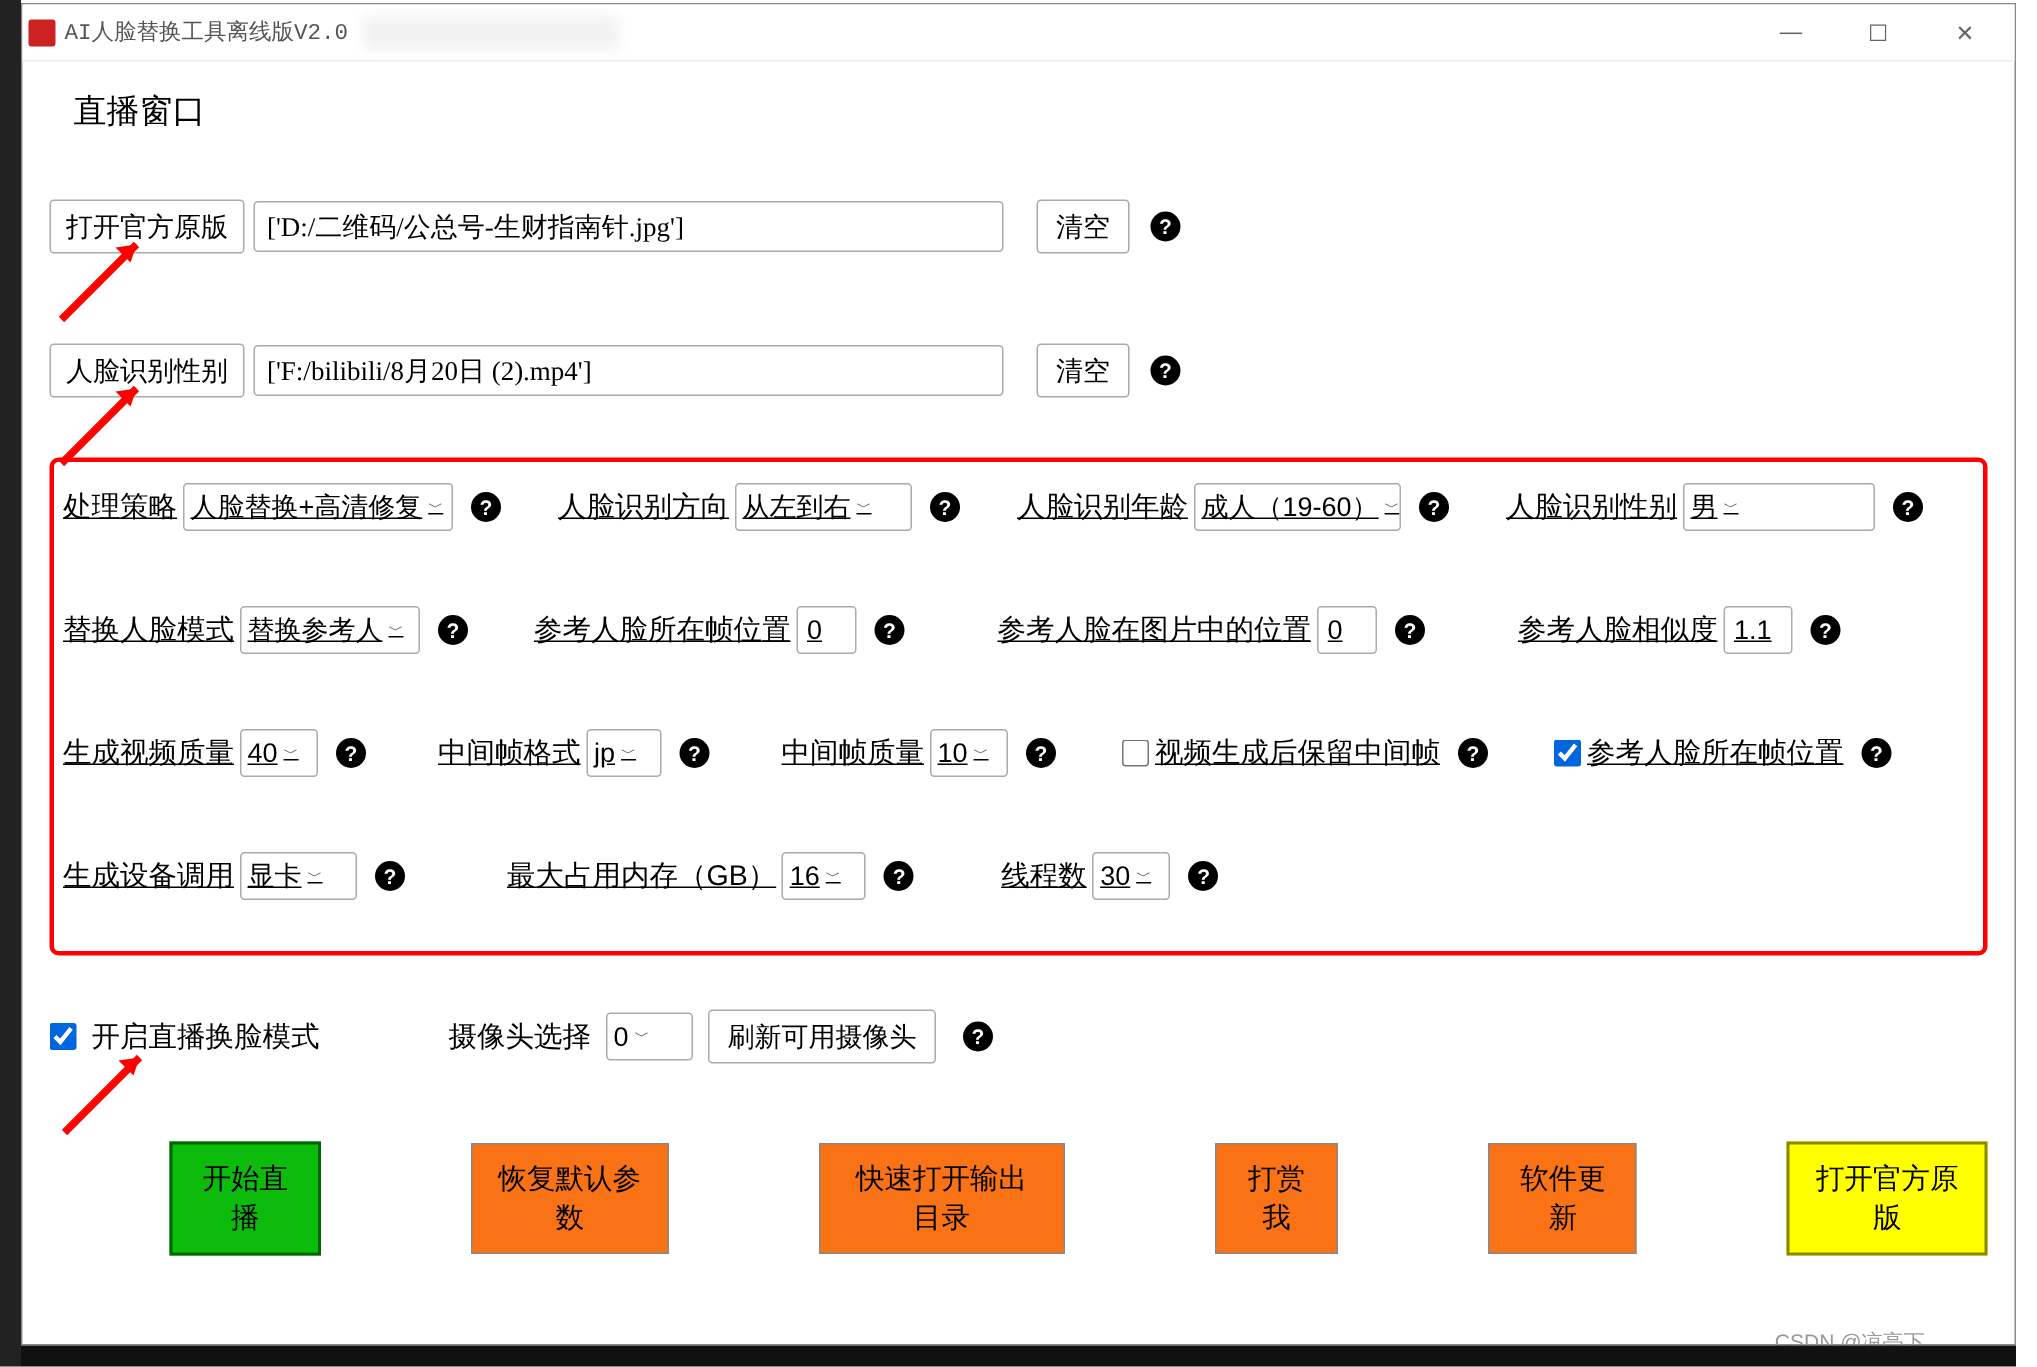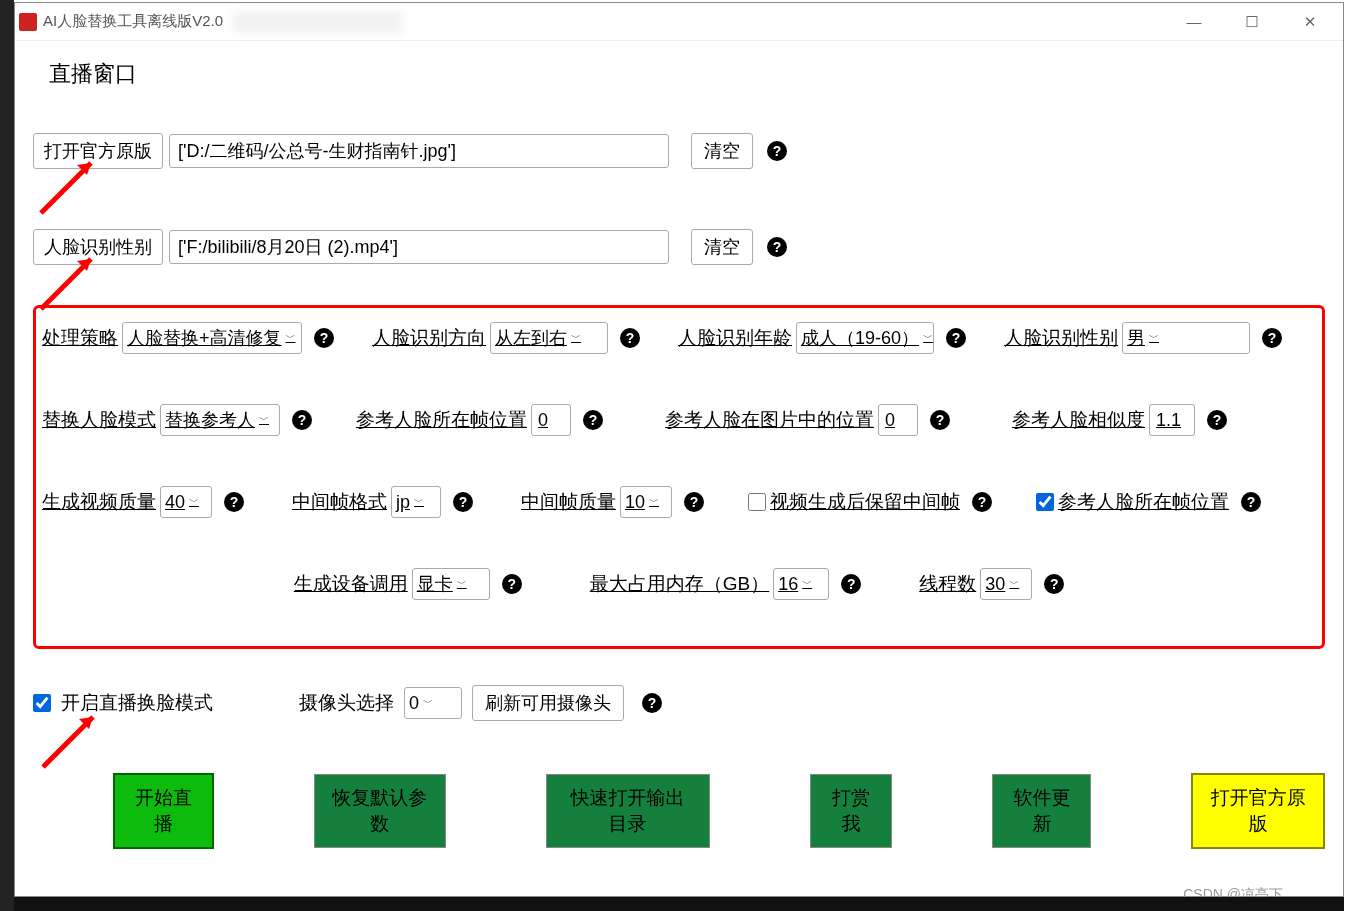--- a/index.html
+++ b/index.html
@@ -52,20 +52,21 @@
       width: 18px;
       height: 18px;
       background: #cc2222;
       border-radius: 2px;
       margin-right: 6px;
     }
     .title-text {
       color: #555;
       font-size: 15px;
       flex: 0 0 auto;
+      font-family: Liberation Mono, monospace;
     }
     .blur-zone {
       width: 170px;
       height: 22px;
       filter: blur(4px);
       background: #aaa;
       opacity: 0.15;
       margin-left: 10px;
     }
     .window-controls {
@@ -122,21 +123,21 @@
       font-family: inherit;
     }
     .btn.label-btn {
       padding: 5px 10px;
     }
     .text-input {
       border: 1px solid #aaa;
       padding: 5px 8px;
       font-size: 18px;
       height: 34px;
-      font-family: Liberation Sans, sans-serif;
+      font-family: Liberation Serif, serif;
       border-radius: 3px;
     }
     .help-icon {
       display: inline-flex;
       width: 20px;
       height: 20px;
       background: #000;
       color: #fff;
       border-radius: 50%;
       align-items: center;
@@ -219,21 +220,21 @@
       position: relative;
     }
     .action-row {
       display: flex;
       align-items: center;
       gap: 0;
       padding-left: 80px;
     }
     .action-btn {
       border: 1px solid #888;
-      background: #15803d;
+      background: #f97316;
       padding: 10px 16px;
       font-size: 19px;
       cursor: pointer;
       font-family: inherit;
       margin-right: 100px;
     }
     .action-btn.green {
       background: #0dbb0d;
       color: #000;
       border: 2px solid #006600;
@@ -397,21 +398,21 @@
           <span class="param-label">视频生成后保留中间帧</span>
           <span class="help-icon">?</span>
         </div>
         <div class="param-group" style="margin-right:0">
           <input type="checkbox" class="checkbox" checked="" style="">
           <span class="param-label">参考人脸所在帧位置</span>
           <span class="help-icon">?</span>
         </div>
       </div>
 
-      <div class="param-row" style="margin-bottom:16px;justify-content:center;">
+      <div class="param-row" style="margin-bottom:4px;">
         <div class="param-group" style="margin-right:56px">
           <span class="param-label">生成设备调用</span>
           <div class="select" style="width:78px">
               <span>显卡</span>
               <span class="chev">﹀</span>
             </div>
           <span class="help-icon">?</span>
         </div>
         <div class="param-group" style="margin-right:46px">
           <span class="param-label">最大占用内存（GB）</span>

